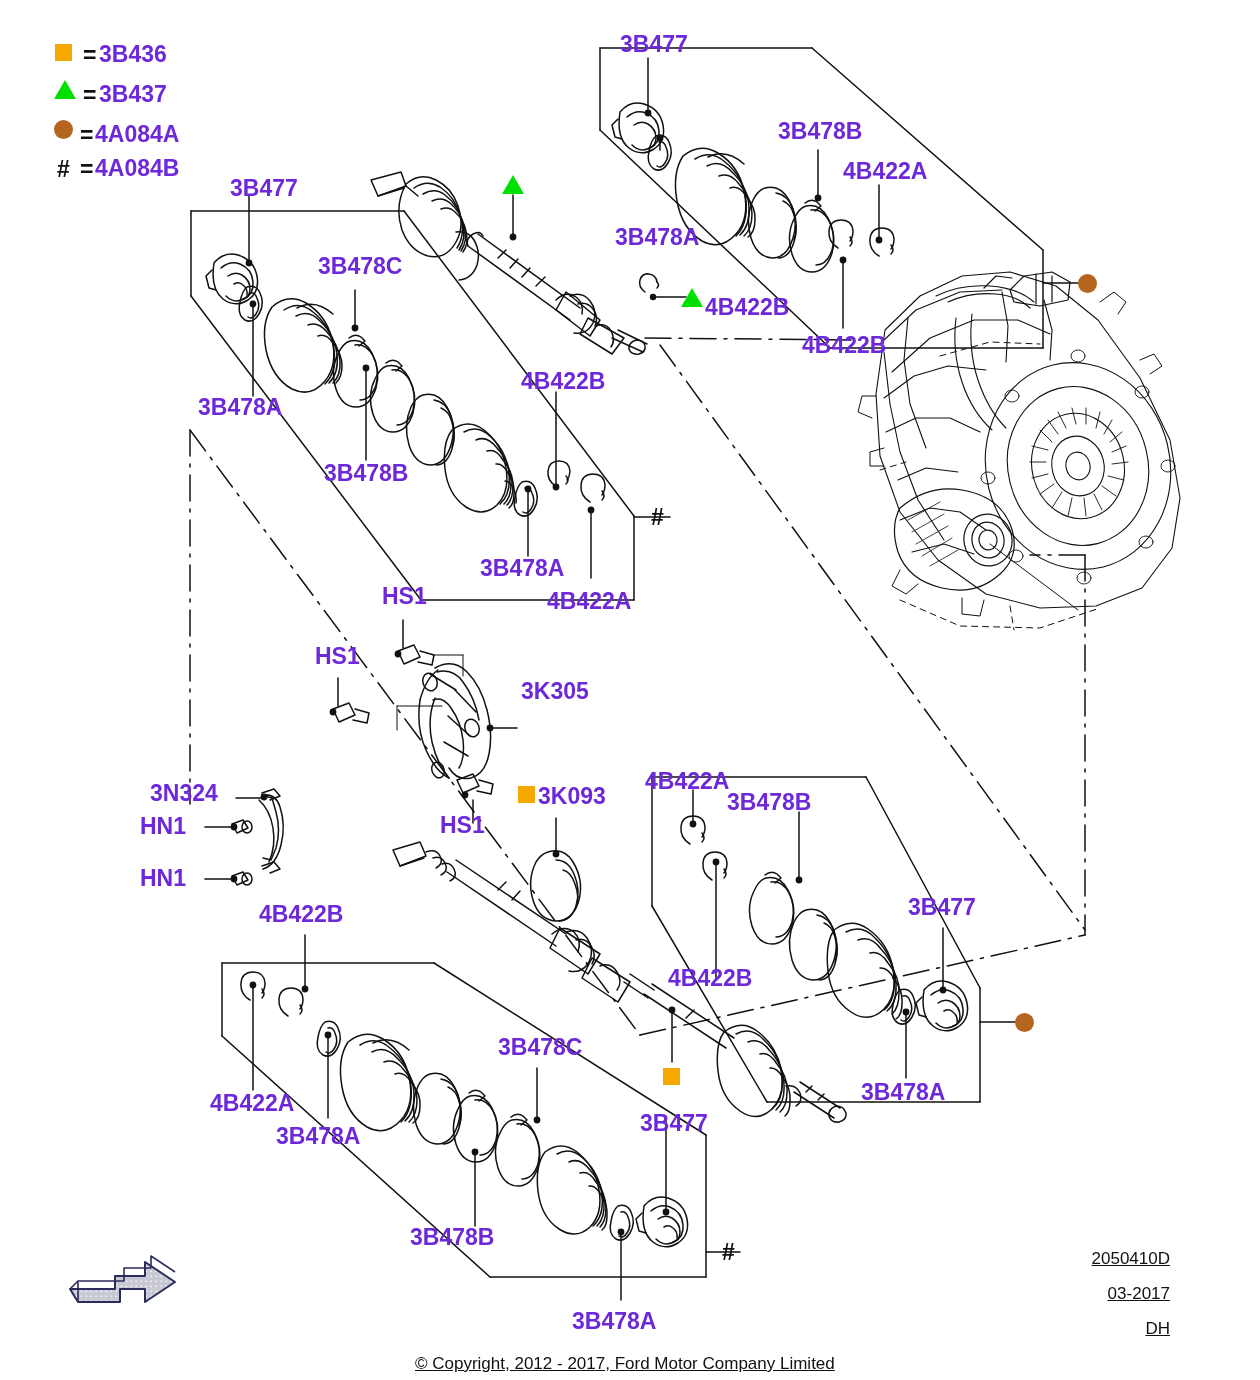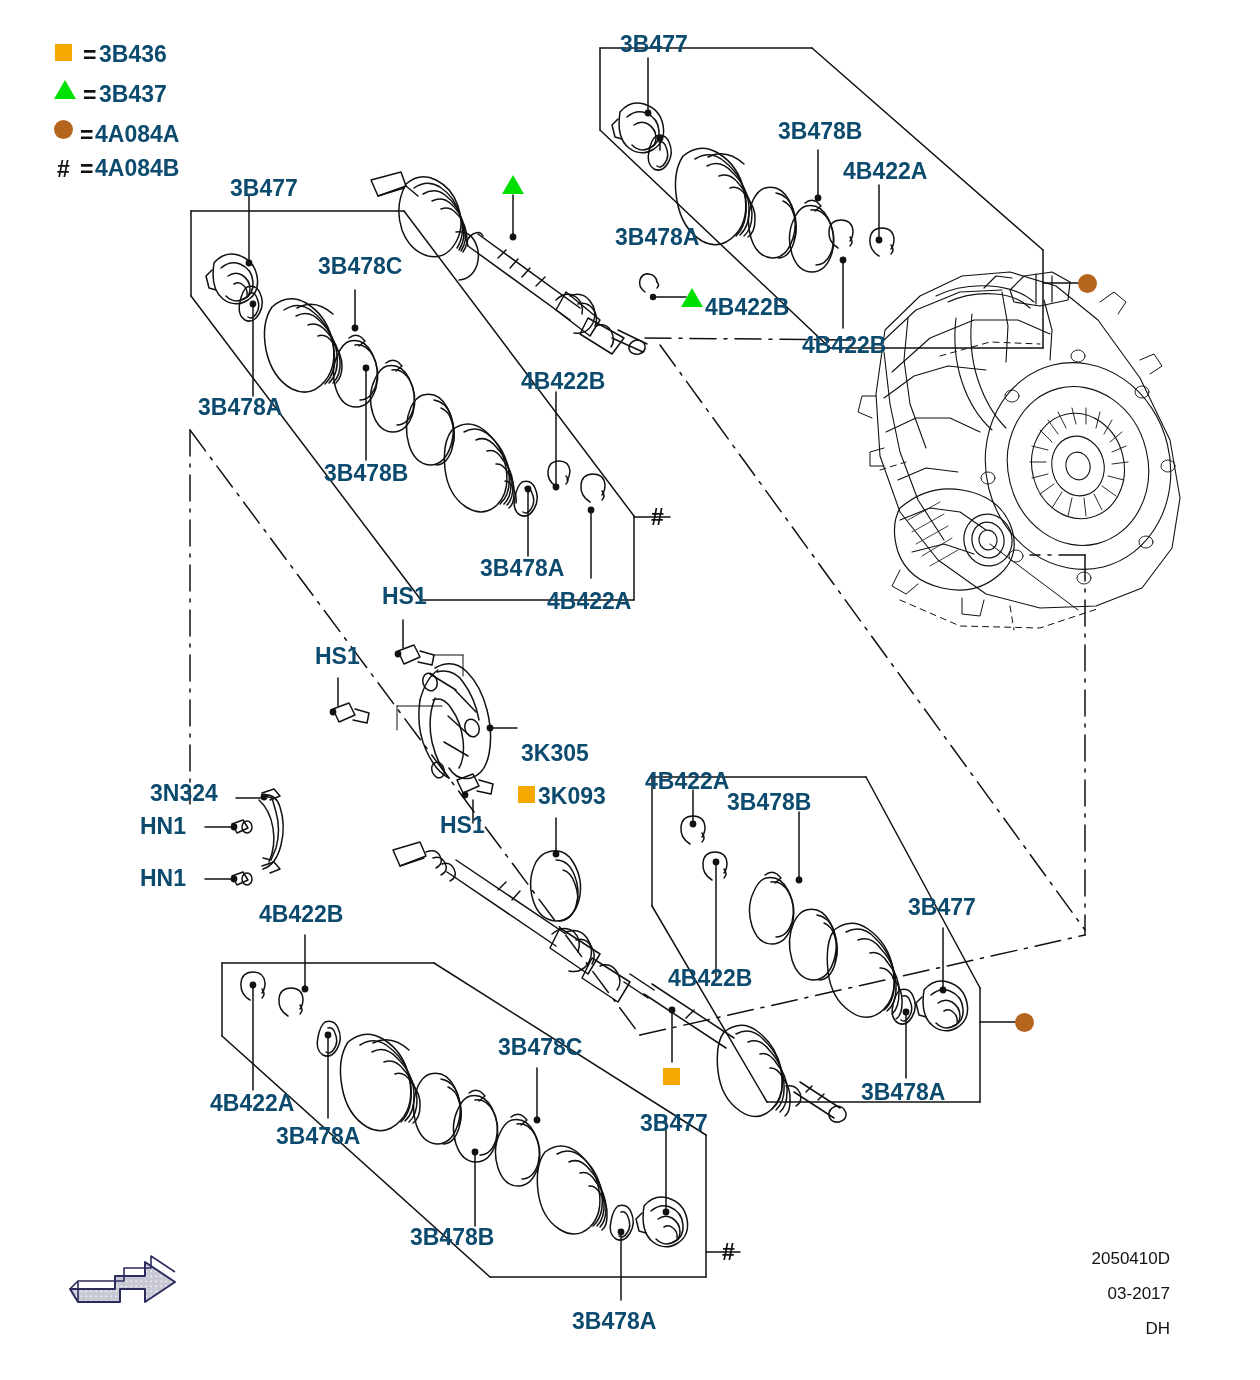--- a/index.html
+++ b/index.html
@@ -1,29 +1,29 @@
 <!DOCTYPE html>
 <html><head>
 <meta charset="utf-8">
 <style>
   html,body{margin:0;padding:0;background:#ffffff;}
   body{width:1260px;height:1380px;position:relative;overflow:hidden;
        font-family:"Liberation Sans","DejaVu Sans",sans-serif;}
   #sheet{position:absolute;left:0;top:0;width:1260px;height:1380px;}
   svg.layer{position:absolute;left:0;top:0;width:1260px;height:1380px;overflow:visible;}
-  .lbl{position:absolute;color:#0c4a6e;font-weight:bold;font-size:23px;
+  .lbl{position:absolute;color:#6d28d9;font-weight:bold;font-size:23px;
        letter-spacing:0px;white-space:nowrap;line-height:1;}
   .glyph{position:absolute;}
   .sq{width:17px;height:17px;background:#f5a800;}
   .tri{width:0;height:0;border-left:11px solid transparent;border-right:11px solid transparent;
        border-bottom:19px solid #00e000;}
   .cir{width:19px;height:19px;border-radius:50%;background:#b5651d;}
   .hash{position:absolute;color:#111;font-weight:bold;font-size:23px;line-height:1;}
   .legend-eq{position:absolute;color:#111;font-weight:bold;font-size:23px;line-height:1;}
-  .foot{position:absolute;color:#111;font-size:17px;line-height:1;white-space:nowrap;}
+  .foot{position:absolute;color:#111;font-size:17px;line-height:1;white-space:nowrap;text-decoration:underline;}
   .foot.r{text-align:right;}
 </style>
 </head>
 <body>
 
 <div id="sheet">
 
   <svg class="layer" viewBox="0 0 1260 1380">
     <defs>
       <pattern id="hatch" width="5" height="5" patternUnits="userSpaceOnUse">
@@ -609,21 +609,21 @@
   <span class="lbl" style="left:620px;top:33px;">3B477</span>
   <span class="lbl" style="left:778px;top:120px;">3B478B</span>
   <span class="lbl" style="left:843px;top:160px;">4B422A</span>
   <span class="lbl" style="left:615px;top:226px;">3B478A</span>
   <span class="lbl" style="left:705px;top:296px;">4B422B</span>
   <span class="lbl" style="left:802px;top:334px;">4B422B</span>
 
   <span class="lbl" style="left:382px;top:585px;">HS1</span>
   <span class="lbl" style="left:315px;top:645px;">HS1</span>
   <span class="lbl" style="left:440px;top:814px;">HS1</span>
-  <span class="lbl" style="left:521px;top:742px;">3K305</span>
+  <span class="lbl" style="left:521px;top:680px;">3K305</span>
   <span class="lbl" style="left:150px;top:782px;">3N324</span>
   <span class="lbl" style="left:140px;top:815px;">HN1</span>
   <span class="lbl" style="left:140px;top:867px;">HN1</span>
   <div class="glyph sq" style="left:518px;top:786px;"></div>
   <span class="lbl" style="left:538px;top:785px;">3K093</span>
 
   <span class="lbl" style="left:645px;top:770px;">4B422A</span>
   <span class="lbl" style="left:727px;top:791px;">3B478B</span>
   <span class="lbl" style="left:908px;top:896px;">3B477</span>
   <span class="lbl" style="left:668px;top:967px;">4B422B</span>
@@ -637,18 +637,19 @@
   <span class="lbl" style="left:640px;top:1112px;">3B477</span>
   <span class="lbl" style="left:572px;top:1310px;">3B478A</span>
   <span class="hash" style="left:722px;top:1241px;">#</span>
 
   <div class="glyph tri" style="left:502px;top:175px;"></div>
   <div class="glyph tri" style="left:681px;top:288px;"></div>
   <div class="glyph cir" style="left:1078px;top:274px;"></div>
   <div class="glyph cir" style="left:1015px;top:1013px;"></div>
   <div class="glyph sq" style="left:663px;top:1068px;"></div>
 
+  <div class="foot" style="left:415px;top:1355px;">© Copyright, 2012 - 2017, Ford Motor Company Limited</div>
   <div class="foot r" style="left:1005px;top:1250px;width:165px;">2050410D</div>
   <div class="foot r" style="left:1005px;top:1285px;width:165px;">03-2017</div>
   <div class="foot r" style="left:1005px;top:1320px;width:165px;">DH</div>
   <div class="foot r" style="left:1005px;top:1418px;width:165px;">F0281371-03</div>
 
 </div>
 
 </body></html>

